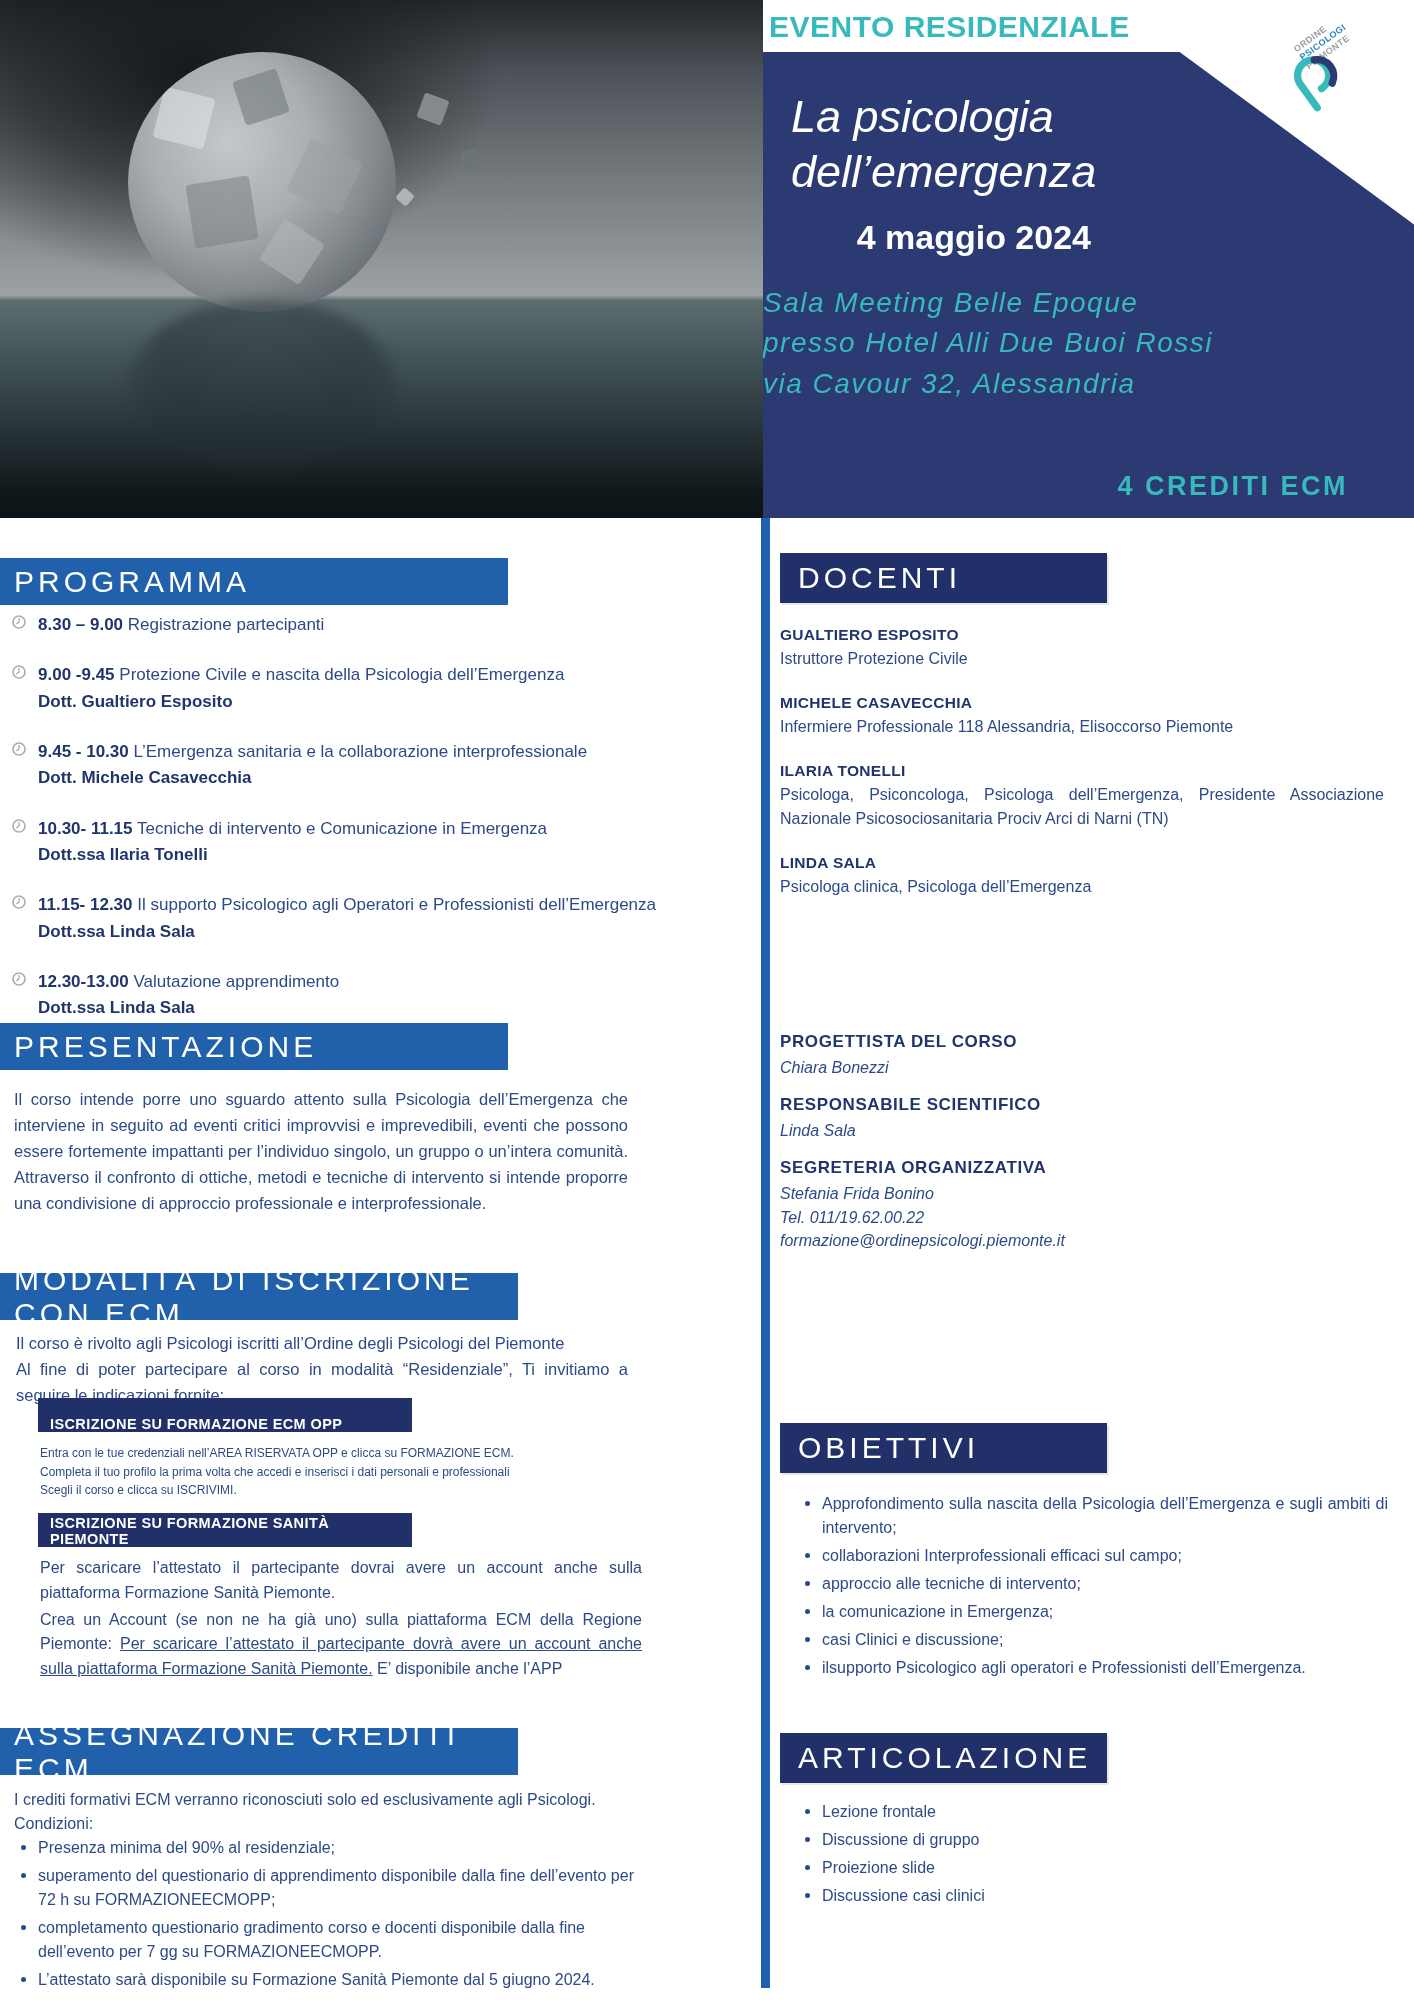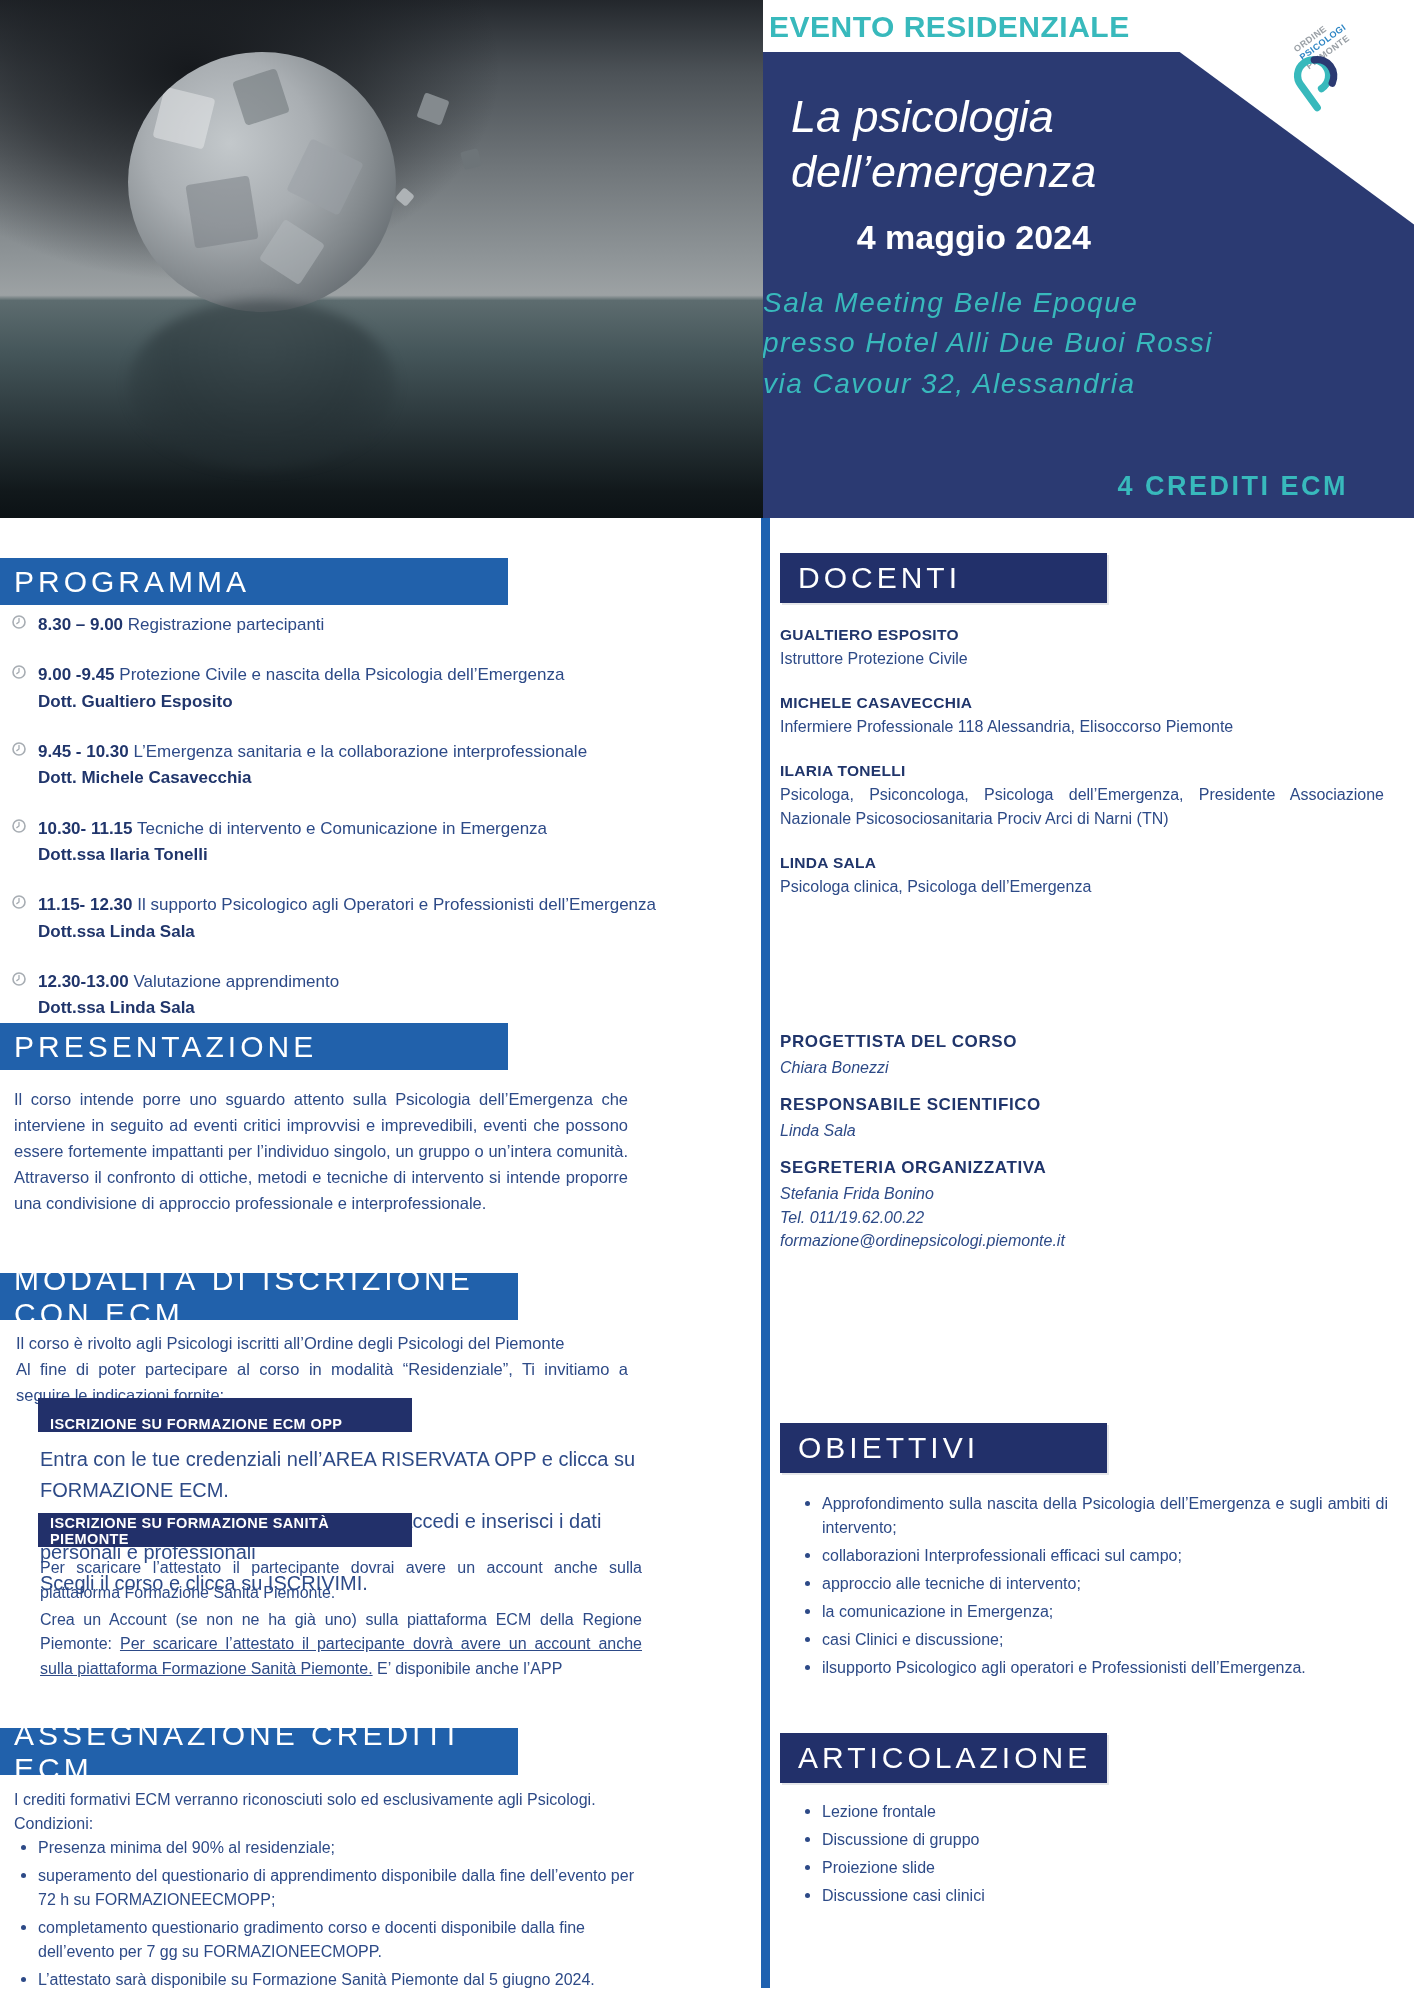--- a/index.html
+++ b/index.html
@@ -81,21 +81,21 @@
   
   .staff{position:absolute;left:780px;top:1032px;width:600px;}
   .staff .group{margin-bottom:16px;}
   .staff .gtitle{font-size:17px;font-weight:bold;letter-spacing:.6px;color:var(--ink-dark);margin-bottom:4px;}
   .staff .gline{font-size:16px;font-style:italic;color:var(--ink);line-height:1.45;}
   
   .bodytext{font-size:16.5px;line-height:1.58;color:var(--ink);}
   .just{text-align:justify;}
   .presentazione-text{position:absolute;left:14px;top:1086px;width:614px;}
   .modalita-intro{position:absolute;left:16px;top:1330px;width:612px;}
-  .sub1-text{position:absolute;left:40px;top:1444px;width:604px;font-size:20px;line-height:1.55;}
+  .sub1-text{position:absolute;left:40px;top:1444px;width:604px;font-size:12px;line-height:1.55;}
   .sub2-text{position:absolute;left:40px;top:1556px;width:602px;font-size:16px;line-height:1.55;}
   .sub2-text .para1{text-align:justify;margin-bottom:2px;}
   .sub2-text .para2{text-align:justify;}
   .uline{text-decoration:underline;}
   
   ul.dots{list-style:none;}
   ul.dots li{position:relative;padding-left:24px;margin-bottom:4px;font-size:16px;line-height:1.5;color:var(--ink);}
   ul.dots li::before{content:"";position:absolute;left:7px;top:9px;width:5px;height:5px;border-radius:50%;
     background:var(--ink);}
   .obiettivi-list{position:absolute;left:798px;top:1492px;width:590px;}

